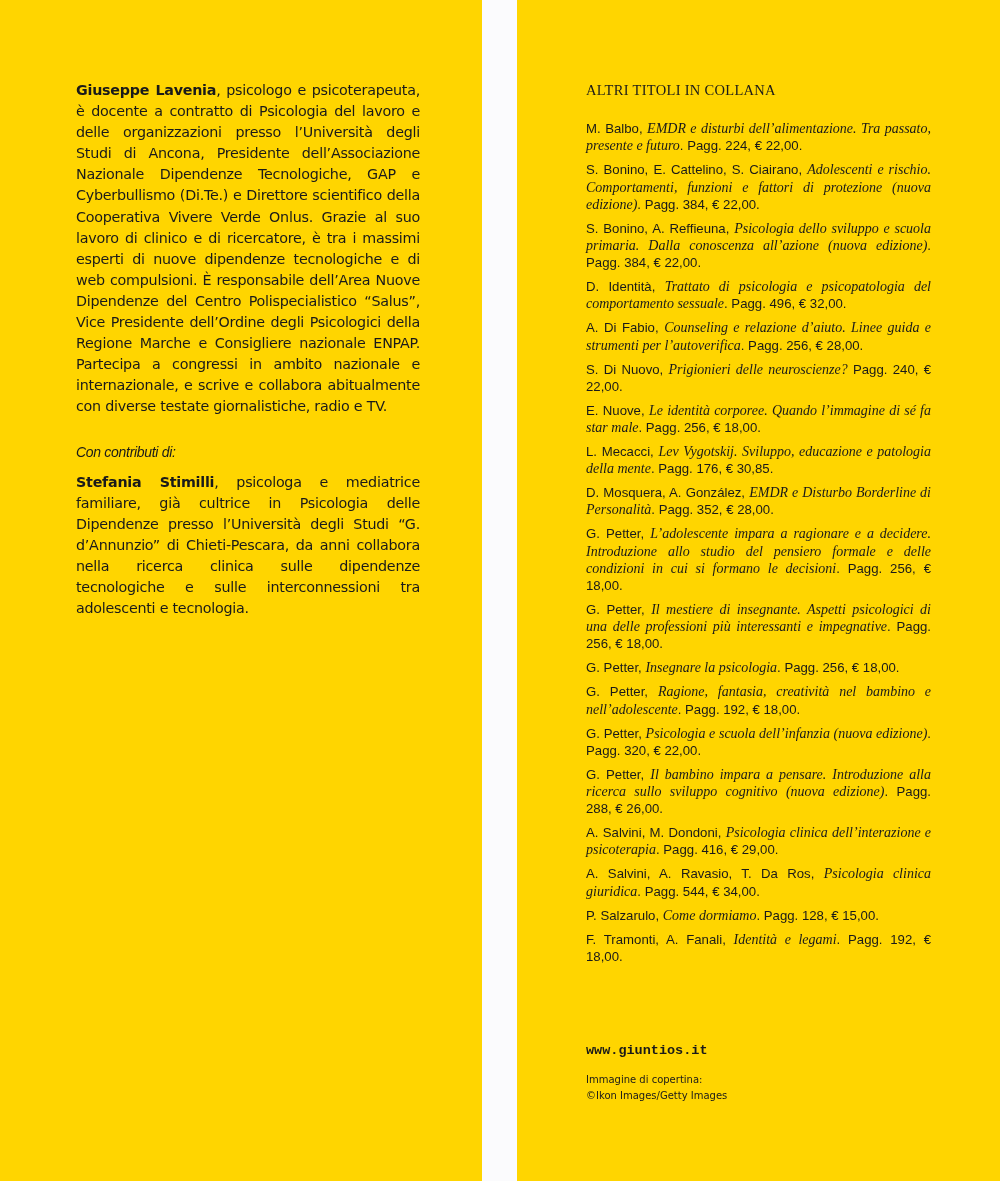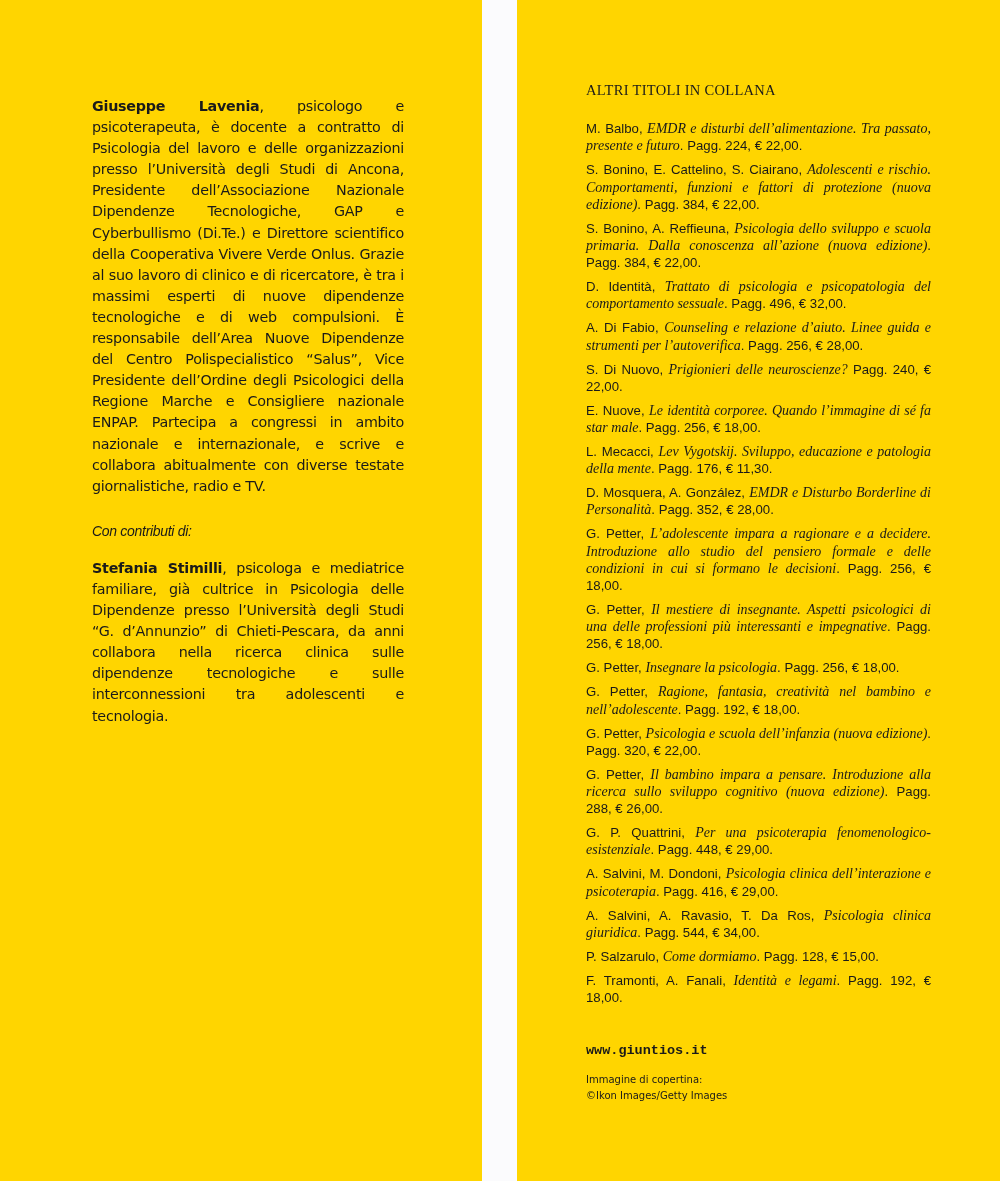--- a/index.html
+++ b/index.html
@@ -9,21 +9,21 @@
   }
   .gap {
     position: absolute; left: 482px; top: 0; width: 35px; height: 1181px;
     background: #FBFBFD;
   }
   .left {
     position: absolute; left: 76px; top: 80px; width: 344px;
     font-family: "DejaVu Sans", sans-serif; font-size: 14.3px; line-height: 21.1px;
     text-align: justify; letter-spacing: -0.25px;
   }
-  .left p { margin: 16px; }
+  .left p { margin: 0; }
   .left b { font-weight: bold; }
   .contrib-label {
     margin-top: 24px !important; margin-bottom: 9px !important;
     font-family: Liberation Sans, sans-serif; font-style: italic; font-size: 14px;
     letter-spacing: -0.3px;
   }
   .right {
     position: absolute; left: 586px; top: 82px; width: 345px;
     font-family: "Liberation Sans", sans-serif; font-size: 13.2px; line-height: 17.2px;
   }
@@ -54,29 +54,28 @@
 <div class="right">
   <h2>ALTRI TITOLI IN COLLANA</h2>
   <div id="entries">
       <p class="entry"><span>M. Balbo, </span><span class="t">EMDR e disturbi dell’alimentazione. Tra passato, presente e futuro</span><span>. Pagg. 224, € 22,00.</span></p>
       <p class="entry"><span>S. Bonino, E. Cattelino, S. Ciairano, </span><span class="t">Adolescenti e rischio. Comportamenti, funzioni e fattori di protezione (nuova edizione)</span><span>. Pagg. 384, € 22,00.</span></p>
       <p class="entry"><span>S. Bonino, A. Reffieuna, </span><span class="t">Psicologia dello sviluppo e scuola primaria. Dalla conoscenza all’azione (nuova edizione)</span><span>. Pagg. 384, € 22,00.</span></p>
       <p class="entry"><span>D. Identità, </span><span class="t">Trattato di psicologia e psicopatologia del comportamento sessuale</span><span>. Pagg. 496, € 32,00.</span></p>
       <p class="entry"><span>A. Di Fabio, </span><span class="t">Counseling e relazione d’aiuto. Linee guida e strumenti per l’autoverifica</span><span>. Pagg. 256, € 28,00.</span></p>
       <p class="entry"><span>S. Di Nuovo, </span><span class="t">Prigionieri delle neuroscienze?</span><span> Pagg. 240, € 22,00.</span></p>
       <p class="entry"><span>E. Nuove, </span><span class="t">Le identità corporee. Quando l’immagine di sé fa star male</span><span>. Pagg. 256, € 18,00.</span></p>
-      <p class="entry"><span>L. Mecacci, </span><span class="t">Lev Vygotskij. Sviluppo, educazione e patologia della mente</span><span>. Pagg. 176, € 11,30.</span></p>
+      <p class="entry"><span>L. Mecacci, </span><span class="t">Lev Vygotskij. Sviluppo, educazione e patologia della mente</span><span>. Pagg. 176, € 30,85.</span></p>
       <p class="entry"><span>D. Mosquera, A. González, </span><span class="t">EMDR e Disturbo Borderline di Personalità</span><span>. Pagg. 352, € 28,00.</span></p>
       <p class="entry"><span>G. Petter, </span><span class="t">L’adolescente impara a ragionare e a decidere. Introduzione allo studio del pensiero formale e delle condizioni in cui si formano le decisioni</span><span>. Pagg. 256, € 18,00.</span></p>
       <p class="entry"><span>G. Petter, </span><span class="t">Il mestiere di insegnante. Aspetti psicologici di una delle professioni più interessanti e impegnative</span><span>. Pagg. 256, € 18,00.</span></p>
       <p class="entry"><span>G. Petter, </span><span class="t">Insegnare la psicologia</span><span>. Pagg. 256, € 18,00.</span></p>
       <p class="entry"><span>G. Petter, </span><span class="t">Ragione, fantasia, creatività nel bambino e nell’adolescente</span><span>. Pagg. 192, € 18,00.</span></p>
       <p class="entry"><span>G. Petter, </span><span class="t">Psicologia e scuola dell’infanzia (nuova edizione)</span><span>. Pagg. 320, € 22,00.</span></p>
       <p class="entry"><span>G. Petter, </span><span class="t">Il bambino impara a pensare. Introduzione alla ricerca sullo sviluppo cognitivo (nuova edizione)</span><span>. Pagg. 288, € 26,00.</span></p>
-      <p class="entry"><span>G. P. Quattrini, </span><span class="t">Per una psicoterapia fenomenologico-esistenziale</span><span>. Pagg. 448, € 29,00.</span></p>
       <p class="entry"><span>A. Salvini, M. Dondoni, </span><span class="t">Psicologia clinica dell’interazione e psicoterapia</span><span>. Pagg. 416, € 29,00.</span></p>
       <p class="entry"><span>A. Salvini, A. Ravasio, T. Da Ros, </span><span class="t">Psicologia clinica giuridica</span><span>. Pagg. 544, € 34,00.</span></p>
       <p class="entry"><span>P. Salzarulo, </span><span class="t">Come dormiamo</span><span>. Pagg. 128, € 15,00.</span></p>
       <p class="entry"><span>F. Tramonti, A. Fanali, </span><span class="t">Identità e legami</span><span>. Pagg. 192, € 18,00.</span></p>
     </div>
 </div>
 
 <div class="footer">
   <div class="url">www.giuntios.it</div>
   <div class="credit">Immagine di copertina:</div>

